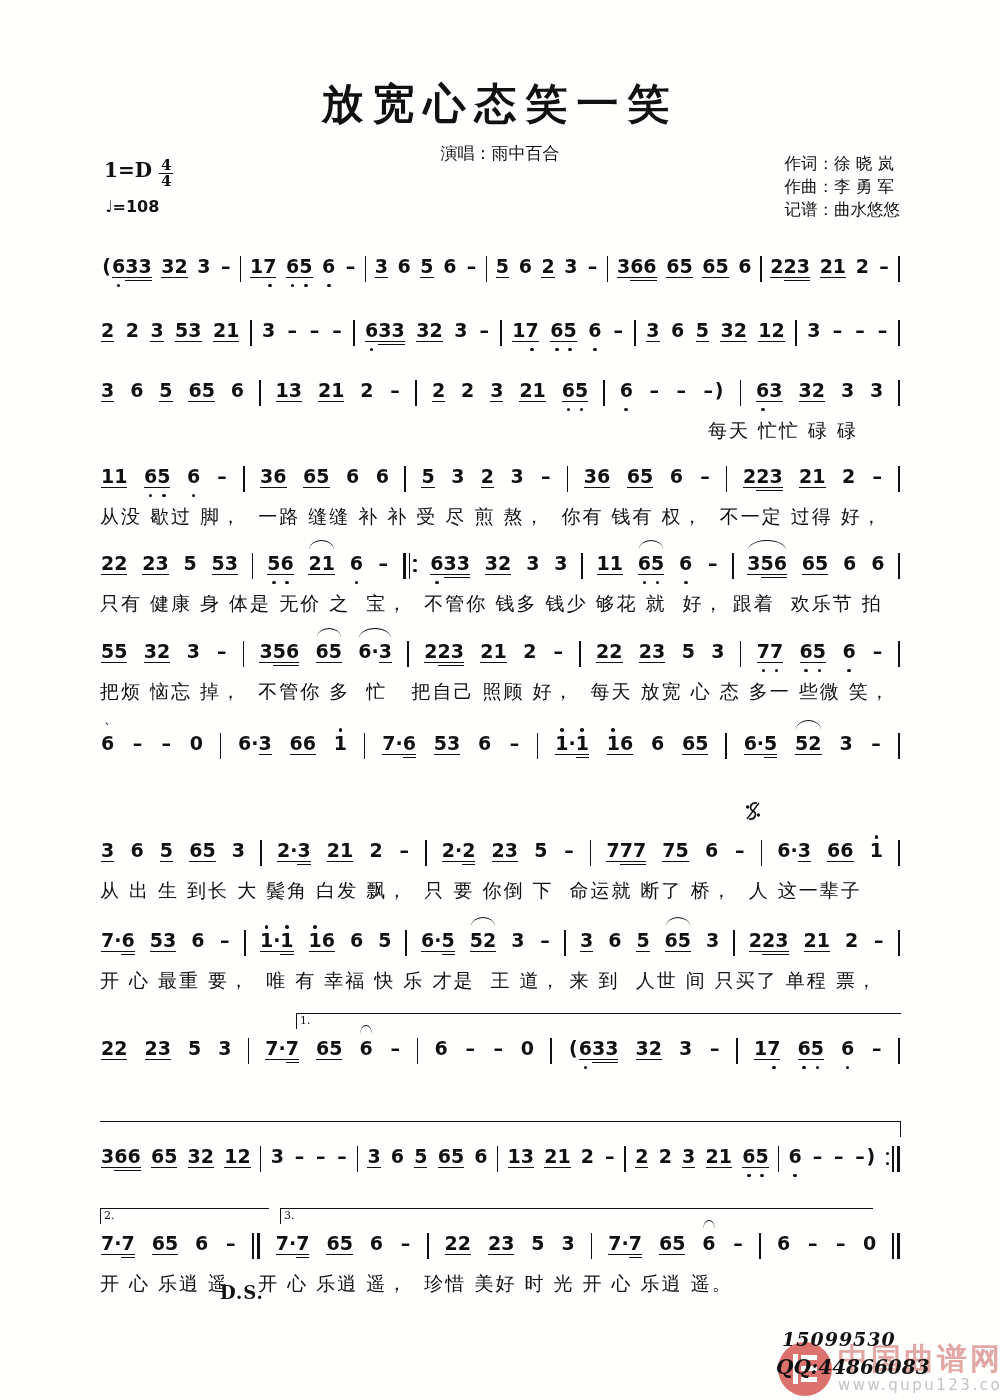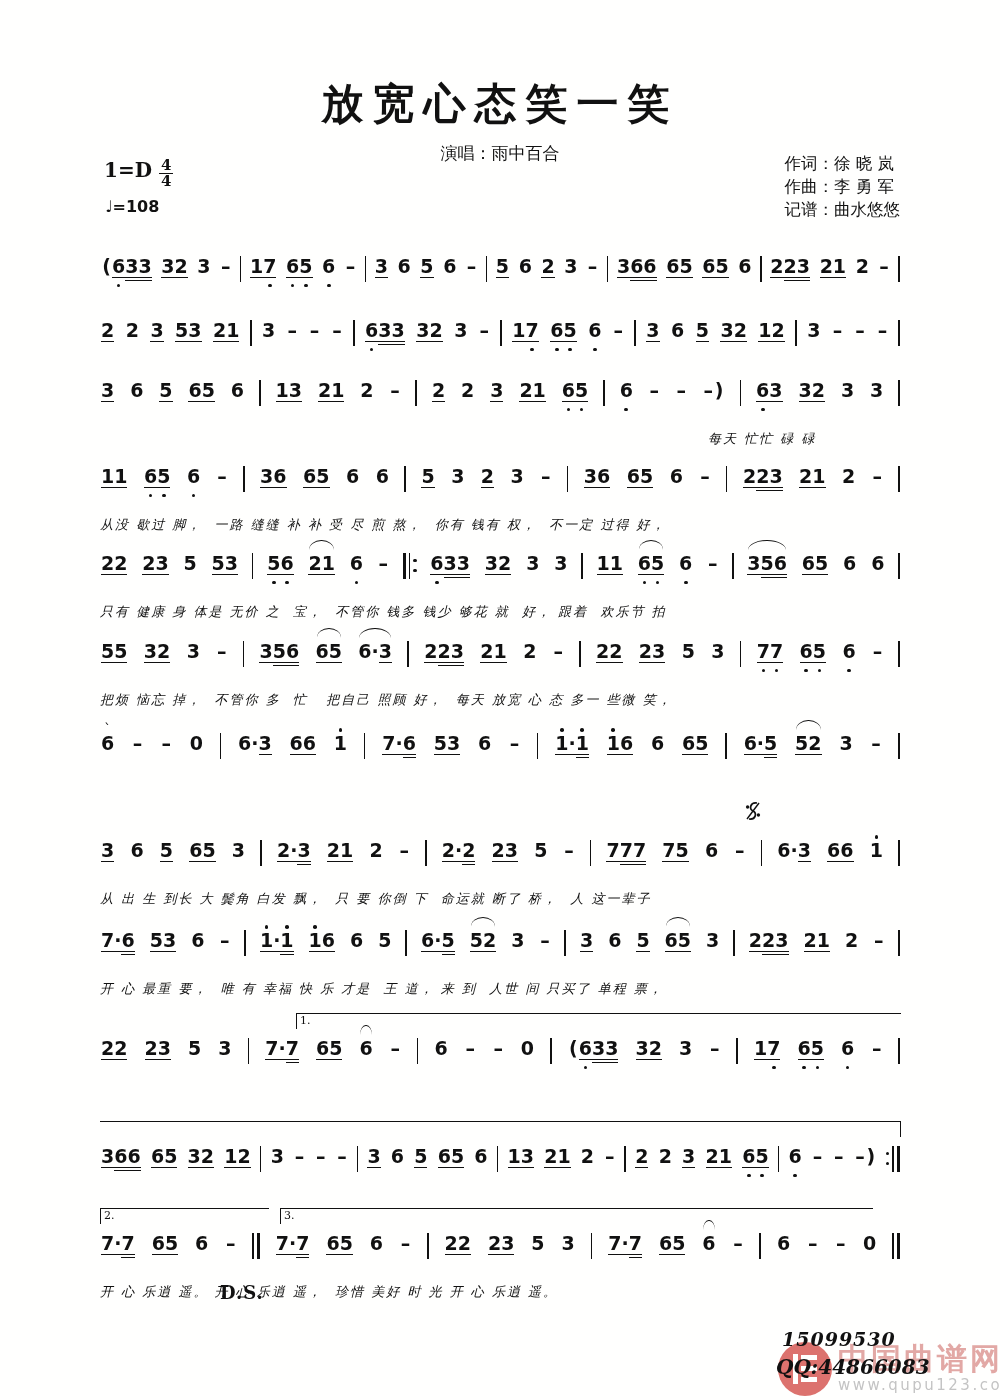--- a/index.html
+++ b/index.html
@@ -33,22 +33,22 @@
   .ul.u2::after{content:'';position:absolute;left:0;right:0;top:4.4px;border-top:1.7px solid #111;}
   .below{height:6px;display:flex;align-items:flex-start;justify-content:center;}
   .below.dot::after{content:'';width:3.6px;height:3.6px;border-radius:50%;background:#111;margin-top:0.5px;}
   .tie::before{content:'';position:absolute;top:-5px;left:1px;right:1px;height:9px;
                border-top:1.7px solid #111;border-radius:50% 50% 0 0/100% 100% 0 0;}
   .barw{display:flex;align-items:center;gap:3px;height:27px;margin-top:7px;}
   .bt{width:1.6px;height:26px;background:#111;}
   .bk{width:3px;height:26px;background:#111;}
   .bdots{display:flex;flex-direction:column;justify-content:center;gap:7px;height:26px;}
   .bdots i{width:3.4px;height:3.4px;border-radius:50%;background:#111;}
-  .lyrics{margin-top:17px;font-size:13px;letter-spacing:2px;white-space:pre;
-          font-family:"DejaVu Serif","Liberation Serif",serif;font-style:italic;}
+  .lyrics{margin-top:5px;font-size:19px;letter-spacing:2px;white-space:pre;
+          font-family:"DejaVu Serif","Liberation Serif",serif;}
   .volta{position:absolute;height:15px;border-top:1.5px solid #111;top:-17px;}
   .volta.vl{border-left:1.5px solid #111;}
   .volta.vr{border-right:1.5px solid #111;}
   .volta span{position:absolute;left:3px;top:0px;font-size:11px;font-family:"DejaVu Serif",serif;}
   .segno{position:absolute;top:-32px;width:16px;height:22px;}
   .footer-ds{position:absolute;top:1282px;left:220px;font-size:18px;font-weight:bold;
              font-family:"DejaVu Serif",serif;letter-spacing:1px;}
   .stamp-date{position:absolute;top:1328px;left:782px;font-size:19px;font-weight:bold;
               font-style:italic;font-family:"DejaVu Serif",serif;letter-spacing:1px;z-index:3;}
   .stamp-qq{position:absolute;top:1355px;left:776px;font-size:20px;font-weight:bold;

